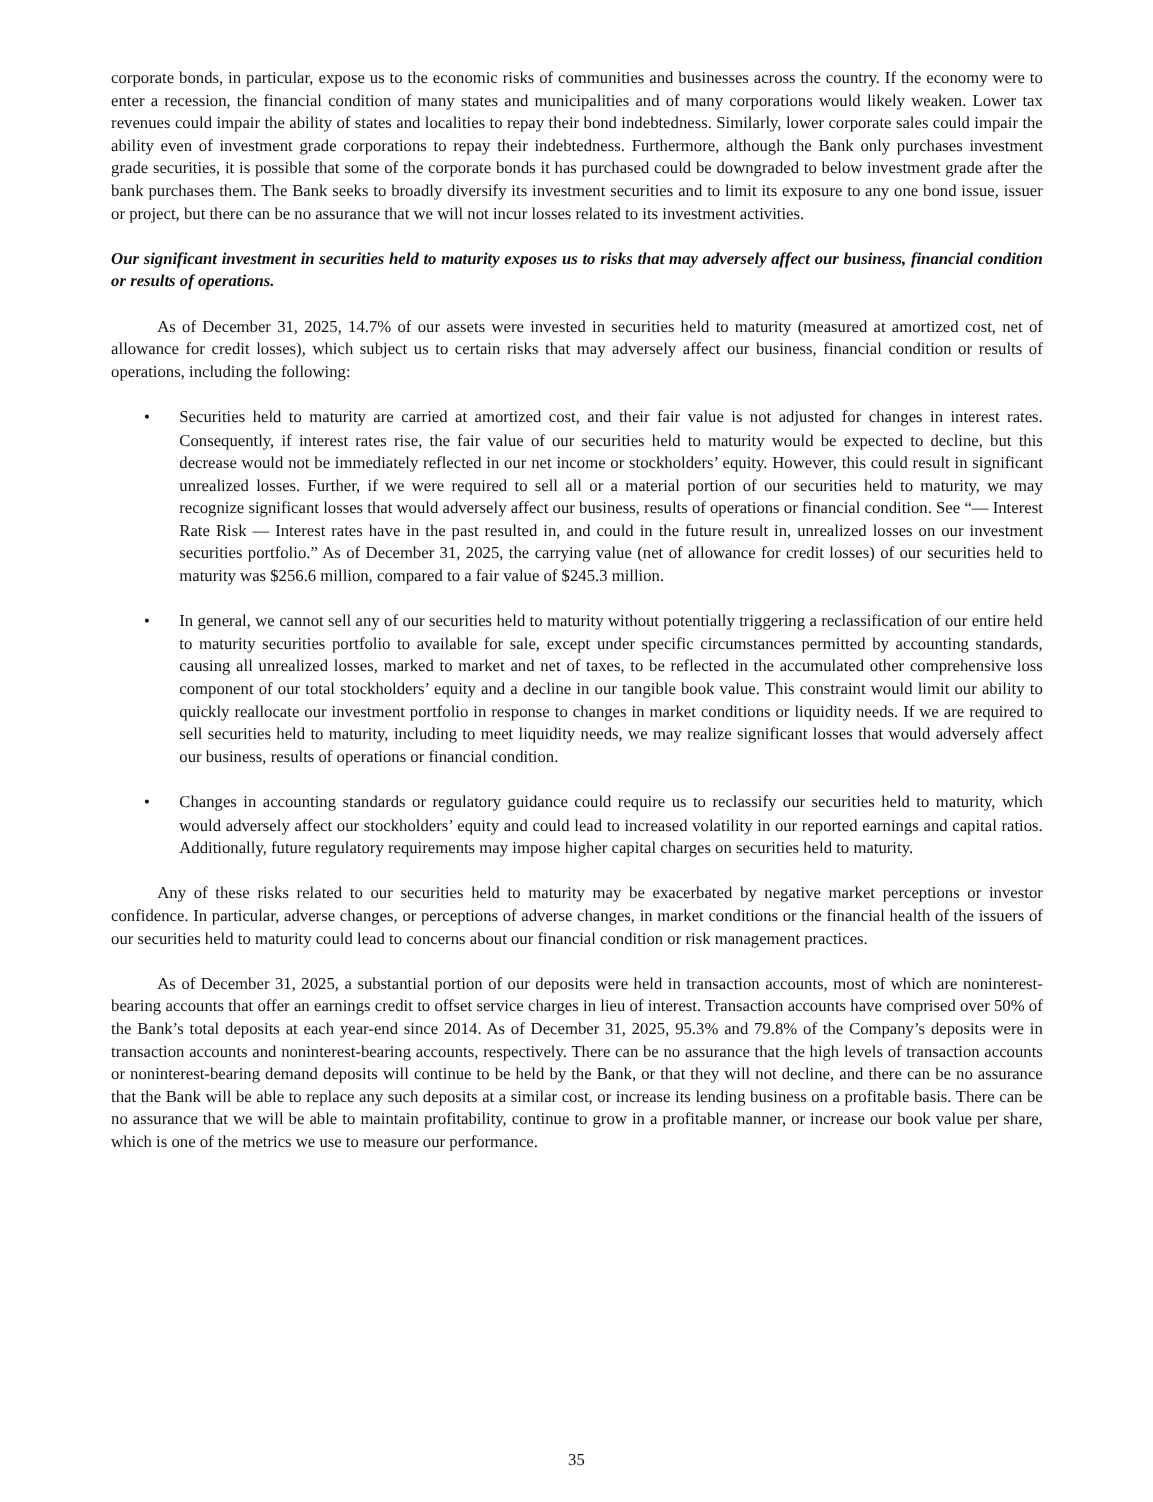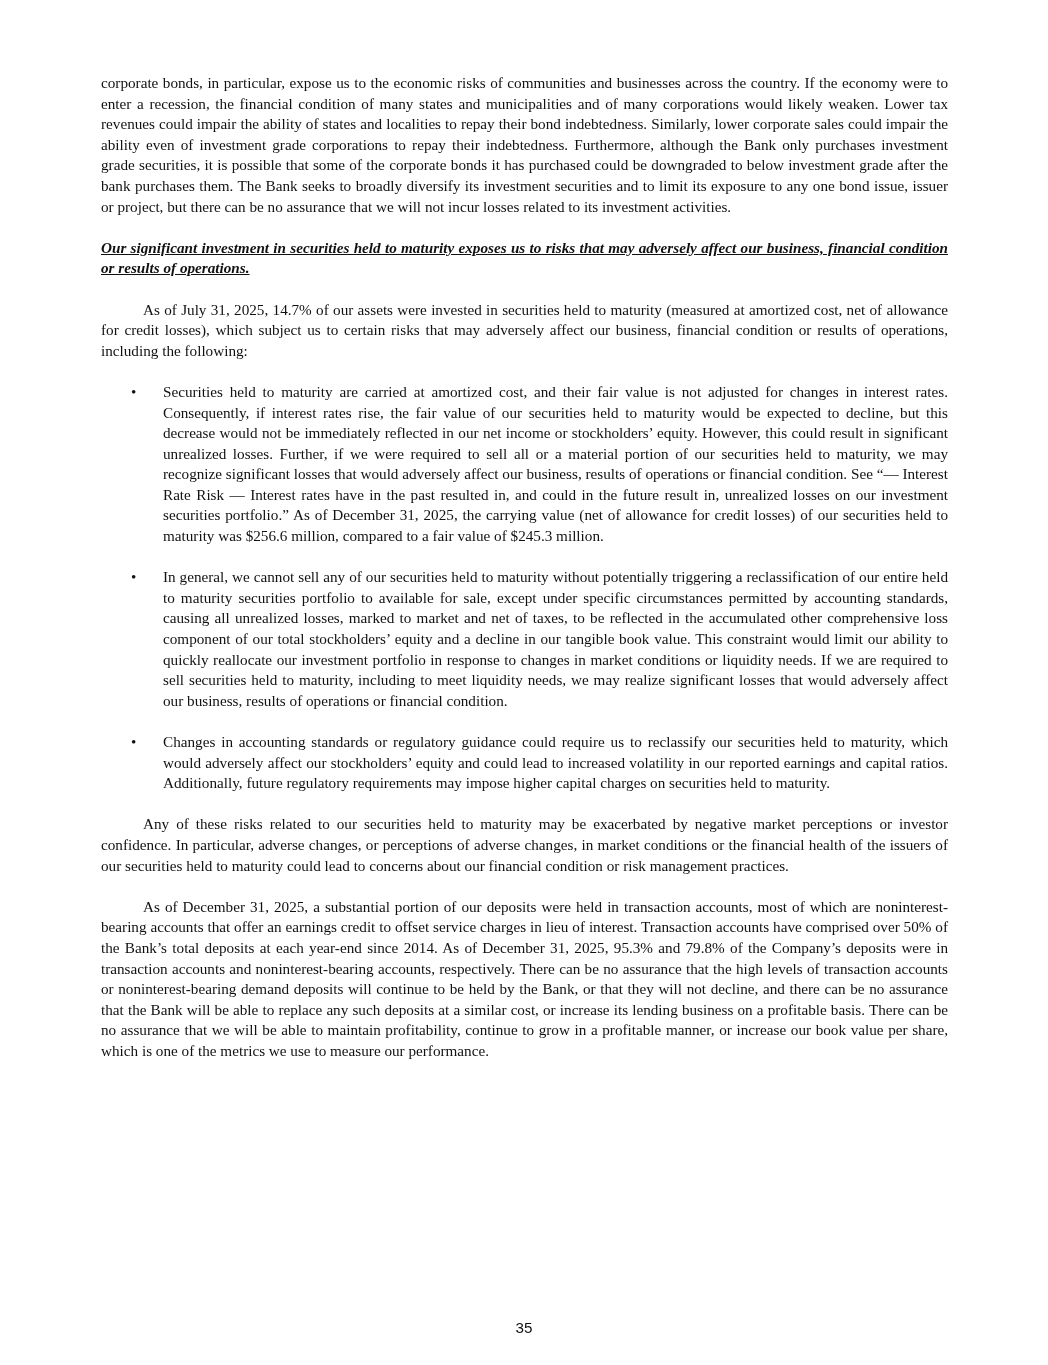--- a/index.html
+++ b/index.html
@@ -15,34 +15,32 @@
       font-family: "Liberation Serif", "DejaVu Serif", serif;
       color: #111111;
       font-size: 15.2px;
       line-height: 20.6px;
     }
     .page {
       position: absolute;
       left: 101px;
       top: 61px;
       width: 847px;
-      margin-top: 12px;
     }
     p {
       margin: 0;
       text-align: justify;
       text-align-last: left;
     }
     .para { margin-bottom: 20.6px; }
     .indent { text-indent: 42px; }
     .heading {
       font-weight: bold;
       font-style: italic;
       margin-bottom: 20.6px;
-      text-decoration: underline;
     }
     .bullet-list {
       list-style: none;
       margin: 0;
       padding: 0;
     }
     .bullet-item {
       position: relative;
       padding-left: 62px;
       margin-bottom: 20.6px;
@@ -51,35 +49,35 @@
       position: absolute;
       left: 30px;
       top: 0;
     }
     .page-number {
       position: absolute;
       top: 1318px;
       left: 0;
       width: 1048px;
       text-align: center;
-      font-family: Liberation Sans, sans-serif;
+      font-family: Liberation Serif, serif;
       font-size: 15.2px;
       color: #111111;
     }
   </style>
 </head>
 <body>
 
 <div class="page">
 
   <p class="para">corporate bonds, in particular, expose us to the economic risks of communities and businesses across the country. If the economy were to enter a recession, the financial condition of many states and municipalities and of many corporations would likely weaken. Lower tax revenues could impair the ability of states and localities to repay their bond indebtedness. Similarly, lower corporate sales could impair the ability even of investment grade corporations to repay their indebtedness. Furthermore, although the Bank only purchases investment grade securities, it is possible that some of the corporate bonds it has purchased could be downgraded to below investment grade after the bank purchases them. The Bank seeks to broadly diversify its investment securities and to limit its exposure to any one bond issue, issuer or project, but there can be no assurance that we will not incur losses related to its investment activities.</p>
 
   <div>
     <p class="heading">Our significant investment in securities held to maturity exposes us to risks that may adversely affect our business, financial condition or results of operations.</p>
-    <p class="para indent">As of July 31, 2025, 14.7% of our assets were invested in securities held to maturity (measured at amortized cost, net of allowance for credit losses), which subject us to certain risks that may adversely affect our business, financial condition or results of operations, including the following:</p>
+    <p class="para indent">As of December 31, 2025, 14.7% of our assets were invested in securities held to maturity (measured at amortized cost, net of allowance for credit losses), which subject us to certain risks that may adversely affect our business, financial condition or results of operations, including the following:</p>
 
     <ul class="bullet-list">
       <li class="bullet-item">
         <span class="bullet-mark">•</span>
         <p>Securities held to maturity are carried at amortized cost, and their fair value is not adjusted for changes in interest rates. Consequently, if interest rates rise, the fair value of our securities held to maturity would be expected to decline, but this decrease would not be immediately reflected in our net income or stockholders’ equity. However, this could result in significant unrealized losses. Further, if we were required to sell all or a material portion of our securities held to maturity, we may recognize significant losses that would adversely affect our business, results of operations or financial condition. See “— Interest Rate Risk — Interest rates have in the past resulted in, and could in the future result in, unrealized losses on our investment securities portfolio.” As of December 31, 2025, the carrying value (net of allowance for credit losses) of our securities held to maturity was $256.6 million, compared to a fair value of $245.3 million.</p>
       </li>
       <li class="bullet-item">
         <span class="bullet-mark">•</span>
         <p>In general, we cannot sell any of our securities held to maturity without potentially triggering a reclassification of our entire held to maturity securities portfolio to available for sale, except under specific circumstances permitted by accounting standards, causing all unrealized losses, marked to market and net of taxes, to be reflected in the accumulated other comprehensive loss component of our total stockholders’ equity and a decline in our tangible book value. This constraint would limit our ability to quickly reallocate our investment portfolio in response to changes in market conditions or liquidity needs. If we are required to sell securities held to maturity, including to meet liquidity needs, we may realize significant losses that would adversely affect our business, results of operations or financial condition.</p>
       </li>

